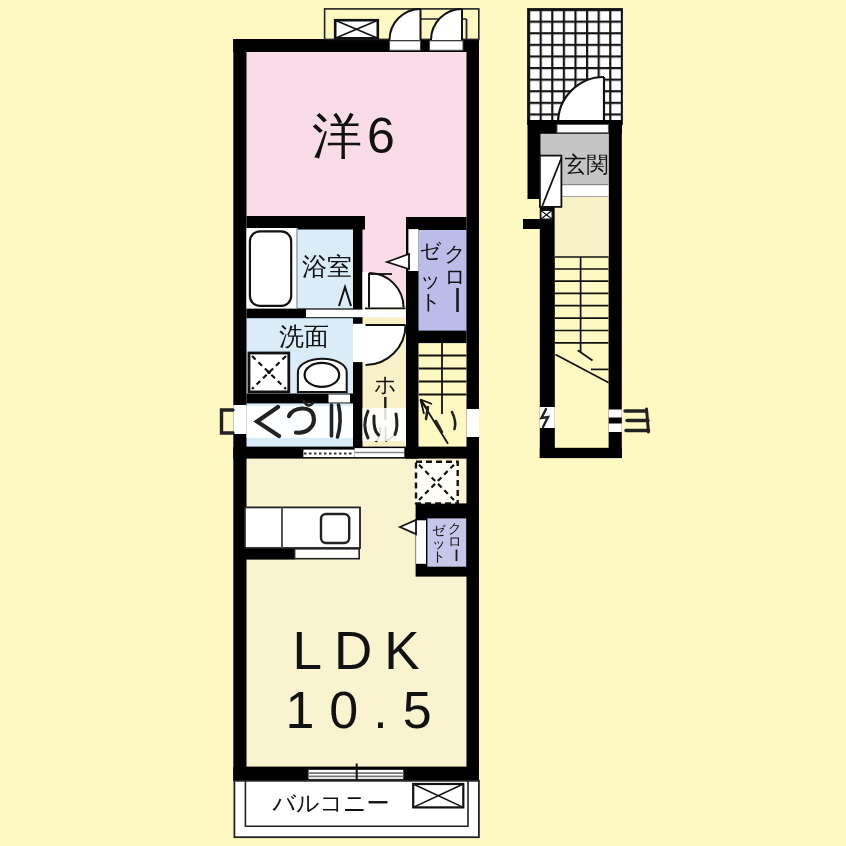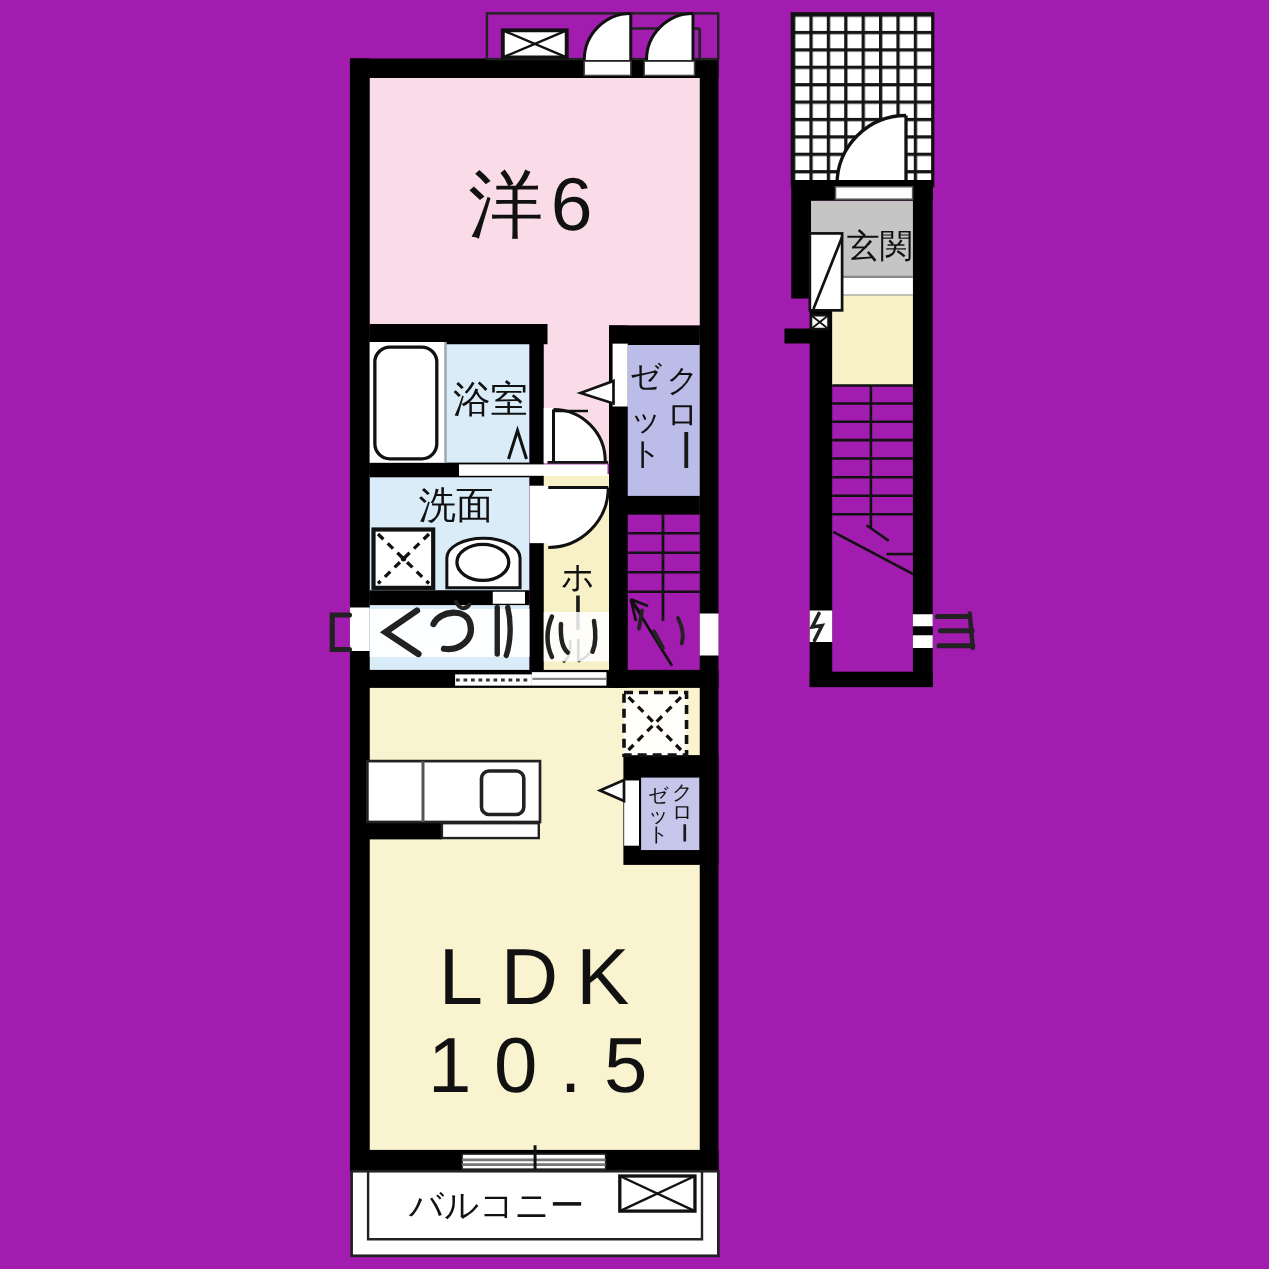--- a/index.html
+++ b/index.html
@@ -1,16 +1,16 @@
 <!DOCTYPE html>
 <html><head>
 <meta charset="utf-8">
 <style>
 html,body{margin:0;padding:0;background:#ffffff;}
-#page{position:relative;width:846px;height:846px;background:#a21caf;overflow:hidden;}
+#page{position:relative;width:846px;height:846px;background:#fef9c3;overflow:hidden;}
 svg{position:absolute;left:0;top:0;}
 text{font-family:"Liberation Sans",sans-serif;fill:#111;}
 </style>
 </head>
 <body>
 <div id="page">
 <svg width="846" height="846" viewBox="0 0 846 846">
 <defs>
 <pattern id="tile" x="528" y="9" width="11.6" height="11.6" patternUnits="userSpaceOnUse">
   <rect x="0" y="0" width="11.6" height="11.6" fill="#ffffff"></rect>

